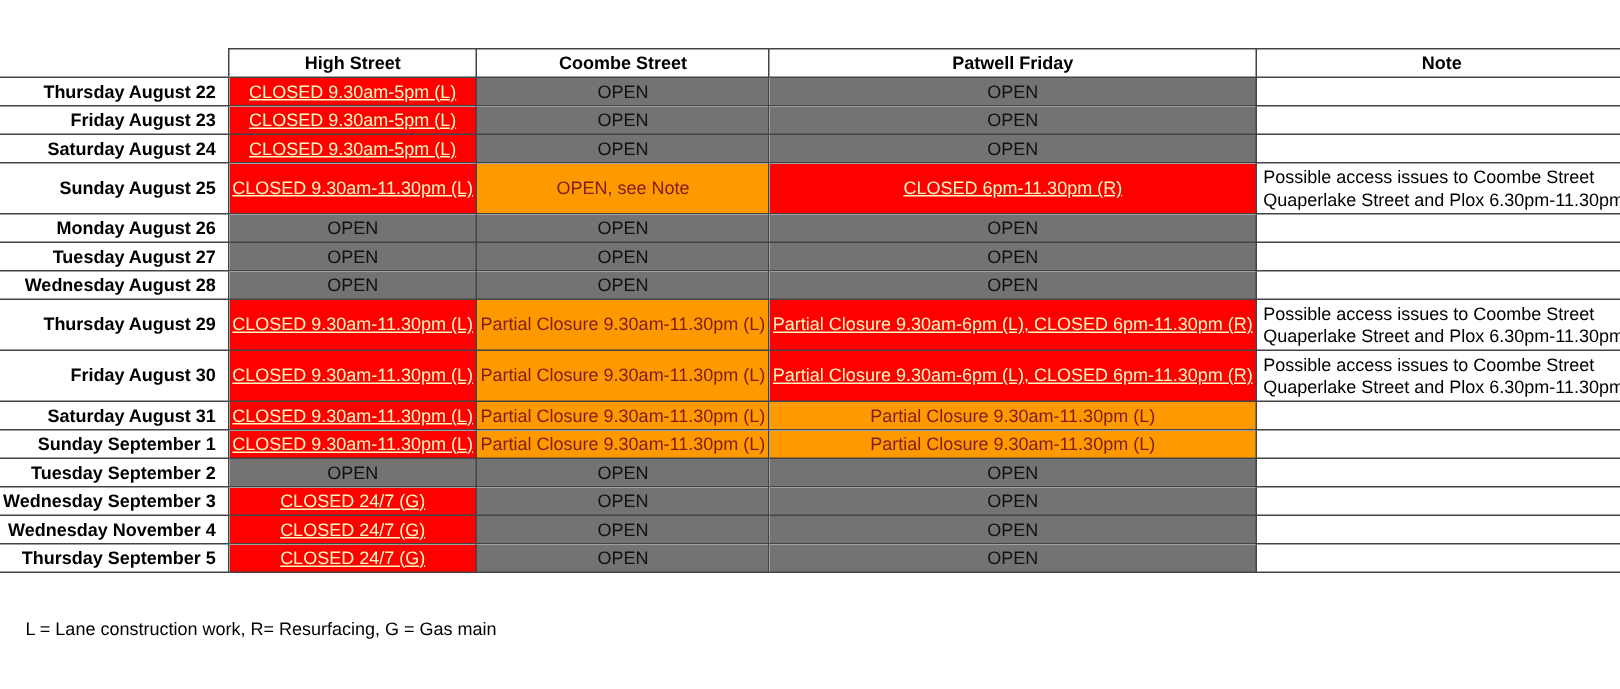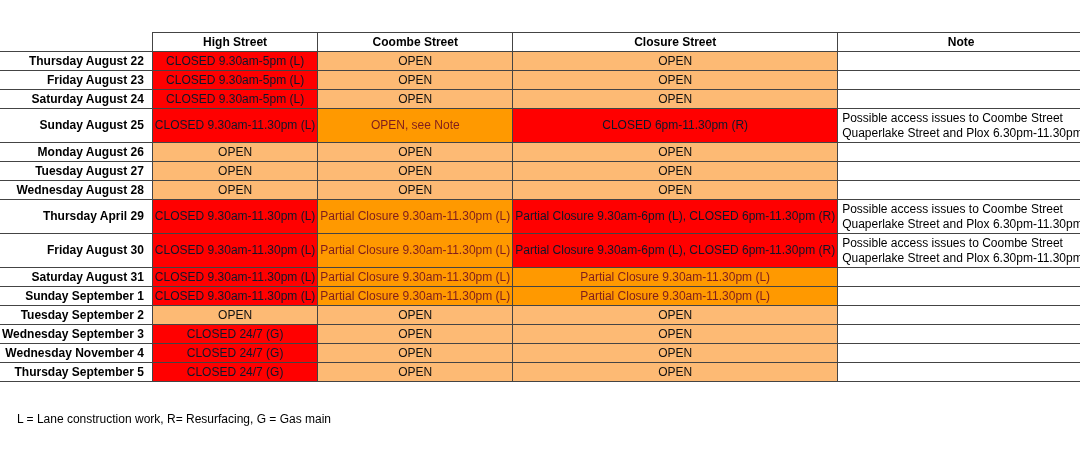--- a/index.html
+++ b/index.html
@@ -35,22 +35,22 @@
     }
     td.date span { direction: ltr; unicode-bidi: embed; }
     td.note {
       text-align: left; white-space: normal; background: #fff;
       padding-left: 4px; line-height: 15px;
       border-right: none;
     }
     .note-inner { width: 240px; white-space: nowrap; }
     tr.r1 td { height: 18px; }
     tr.r2 td { height: 33px; }
-    .open { background: #fdba74; color: #111; }
-    .closed { background: #ff0000; color: #0f172a; }
+    .open { background: #737373; color: #111; }
+    .closed { background: #ff0000; color: #fef9c3; text-decoration: underline; }
     .partial { background: #ff9900; color: #7f1d1d; }
     .legend {
       position: absolute; left: 17px; top: 412px;
       font-size: 12px; white-space: nowrap;
     }
   </style>
 </head>
 <body>
 
 <div class="sheet">
@@ -60,21 +60,21 @@
       <col style="width:194px">
       <col style="width:222px">
       <col style="width:355px">
       <col style="width:240px">
     </colgroup>
     <thead>
       <tr>
         <th class="corner"></th>
         <th>High Street</th>
         <th>Coombe Street</th>
-        <th>Closure Street</th>
+        <th>Patwell Friday</th>
         <th style="border-right:none;">Note</th>
       </tr>
     </thead>
     <tbody id="rows">
         <tr class="r1">
           <td class="date"><span>Thursday August 22</span></td>
           <td class="closed">CLOSED 9.30am-5pm (L)</td>
           <td class="open">OPEN</td>
           <td class="open">OPEN</td>
           <td class="note">
@@ -132,21 +132,21 @@
         <tr class="r1">
           <td class="date"><span>Wednesday August 28</span></td>
           <td class="open">OPEN</td>
           <td class="open">OPEN</td>
           <td class="open">OPEN</td>
           <td class="note">
             <div class="note-inner"></div>
           </td>
         </tr>
         <tr class="r2">
-          <td class="date"><span>Thursday April 29</span></td>
+          <td class="date"><span>Thursday August 29</span></td>
           <td class="closed">CLOSED 9.30am-11.30pm (L)</td>
           <td class="partial">Partial Closure 9.30am-11.30pm (L)</td>
           <td class="closed">Partial Closure 9.30am-6pm (L), CLOSED 6pm-11.30pm (R)</td>
           <td class="note">
             <div class="note-inner">
               <div>Possible access issues to Coombe Street</div>
               <div>Quaperlake Street and Plox 6.30pm-11.30pm</div>
             </div>
           </td>
         </tr>

